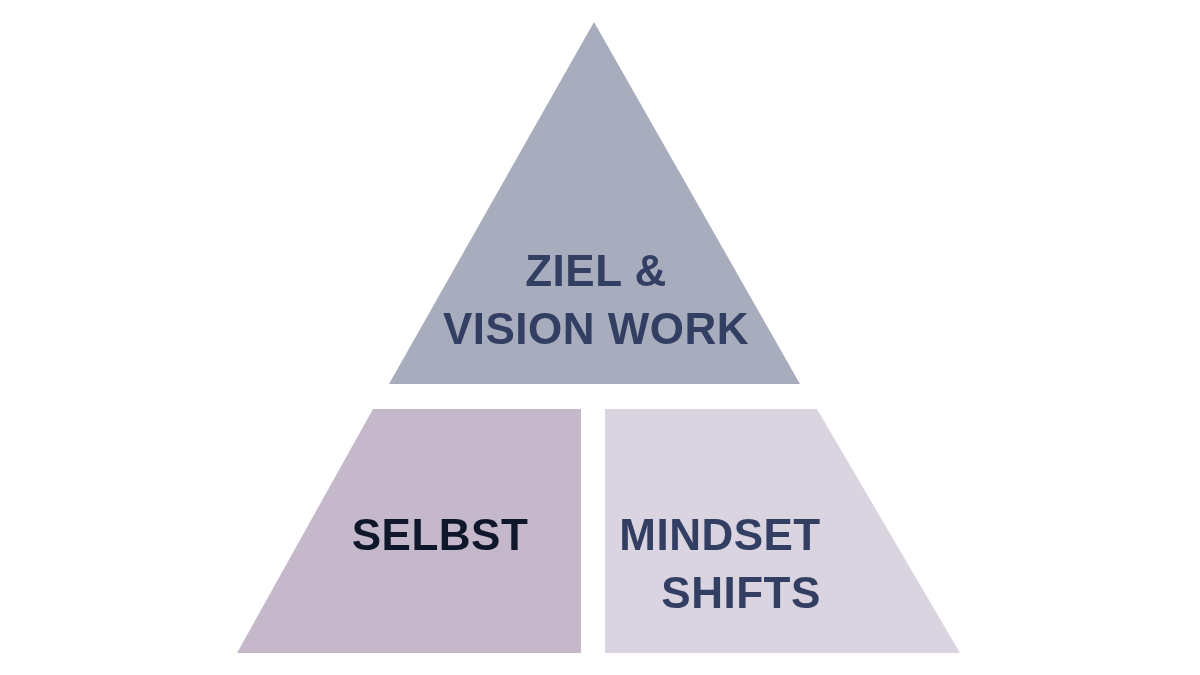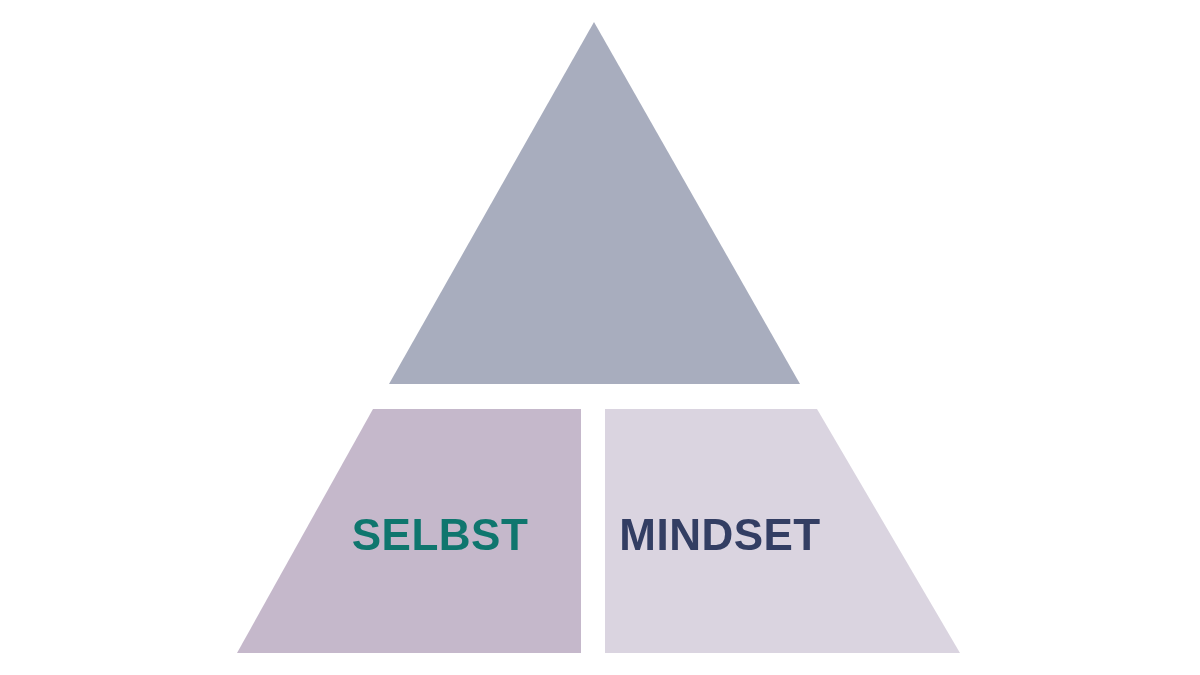--- a/index.html
+++ b/index.html
@@ -41,23 +41,26 @@
 
 <div class="stage" style="background: rgb(255, 255, 255);">
 
   <svg class="shapes-svg" viewBox="0 0 1200 675" aria-hidden="true">
     <polygon points="594,22 800,384 389,384" fill="#a8adbe"></polygon>
     <polygon points="373,409 581,409 581,653 237,653" fill="#c5b8cb"></polygon>
     <polygon points="605,409 817,409 960,653 605,653" fill="#dad4e0"></polygon>
   </svg>
 
   <div class="section-label label-top" style="color: rgb(51, 62, 99);">
+    <div>ZIEL &amp;</div>
+    <div>VISION WORK</div>
   </div>
 
-  <div class="section-label label-left" style="color: #0f766e;">
+  <div class="section-label label-left" style="color: #0f172a;">
     <div>SELBST</div>
   </div>
 
   <div class="section-label label-right" style="color: rgb(51, 62, 99); text-align: right;">
     <div>MINDSET</div>
+    <div>SHIFTS</div>
   </div>
 
 </div>
 
 </body></html>

